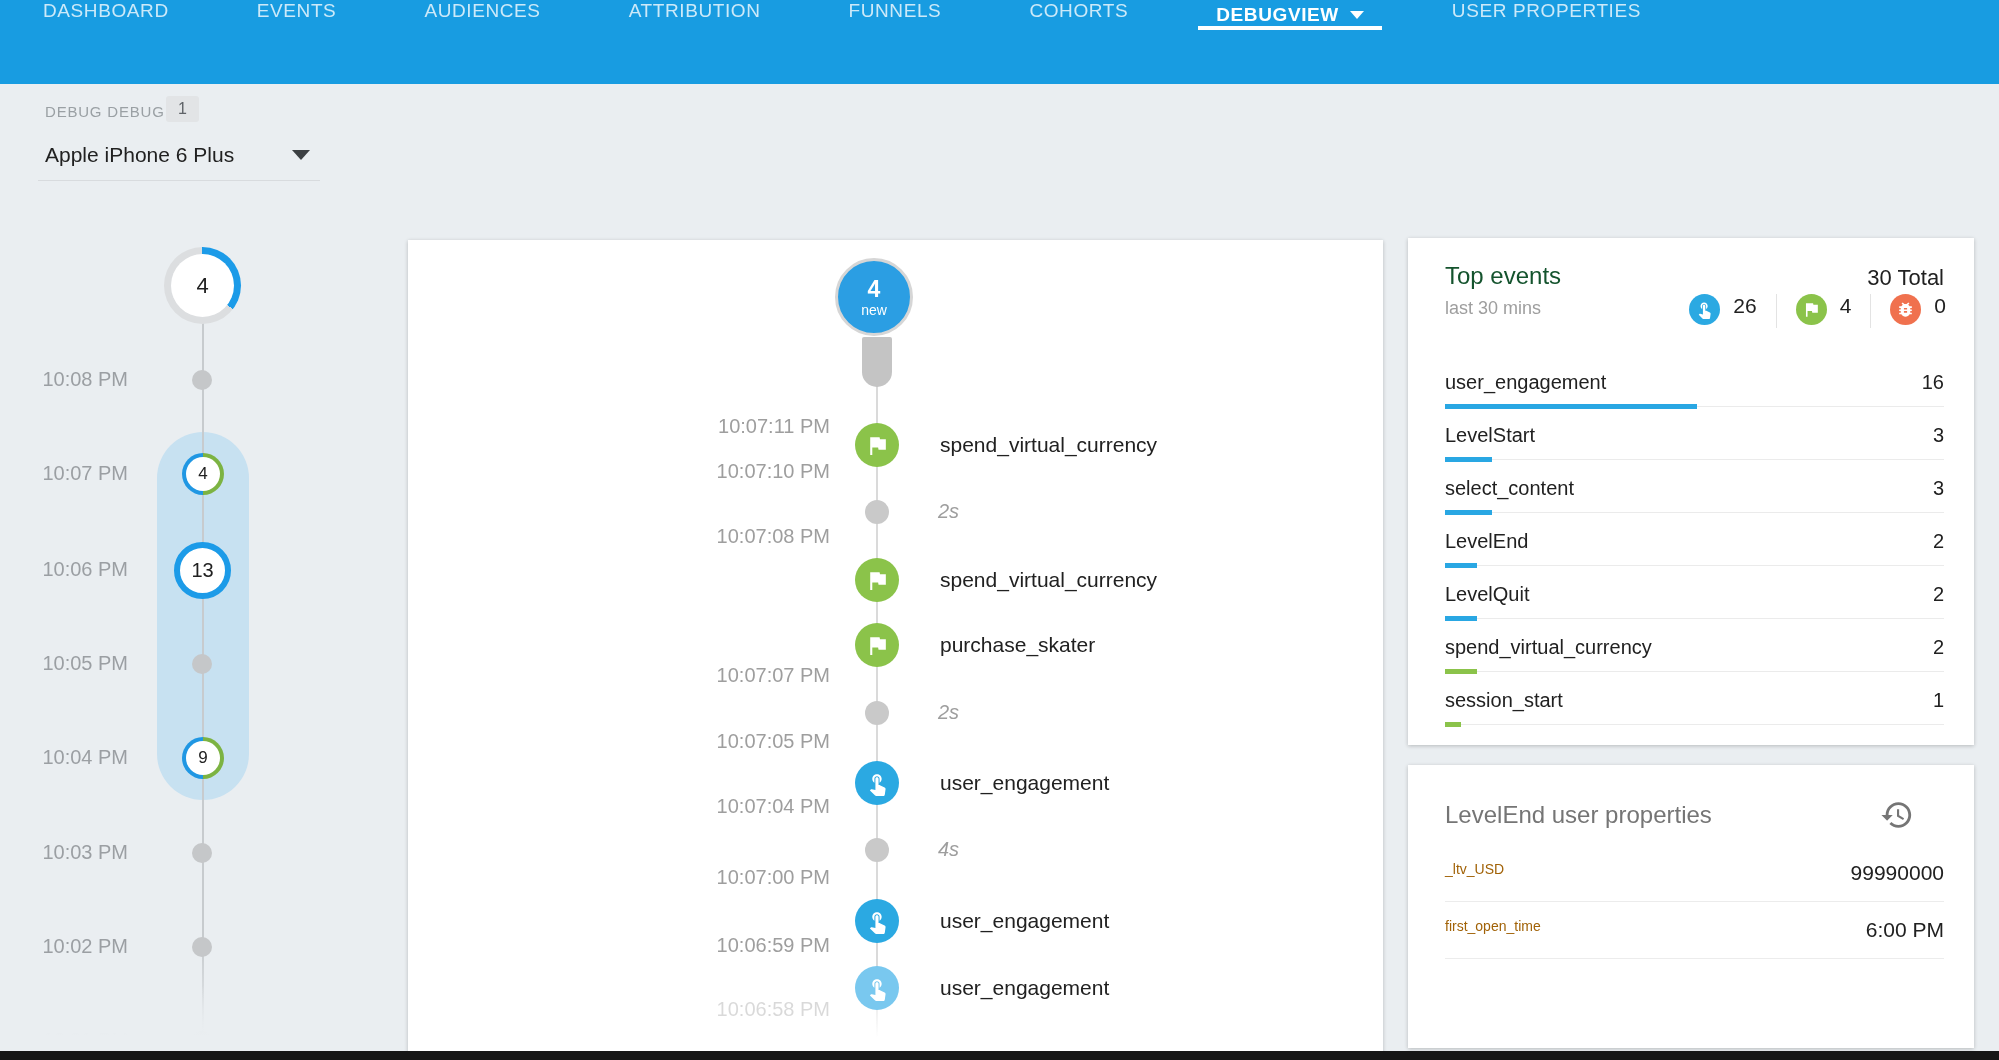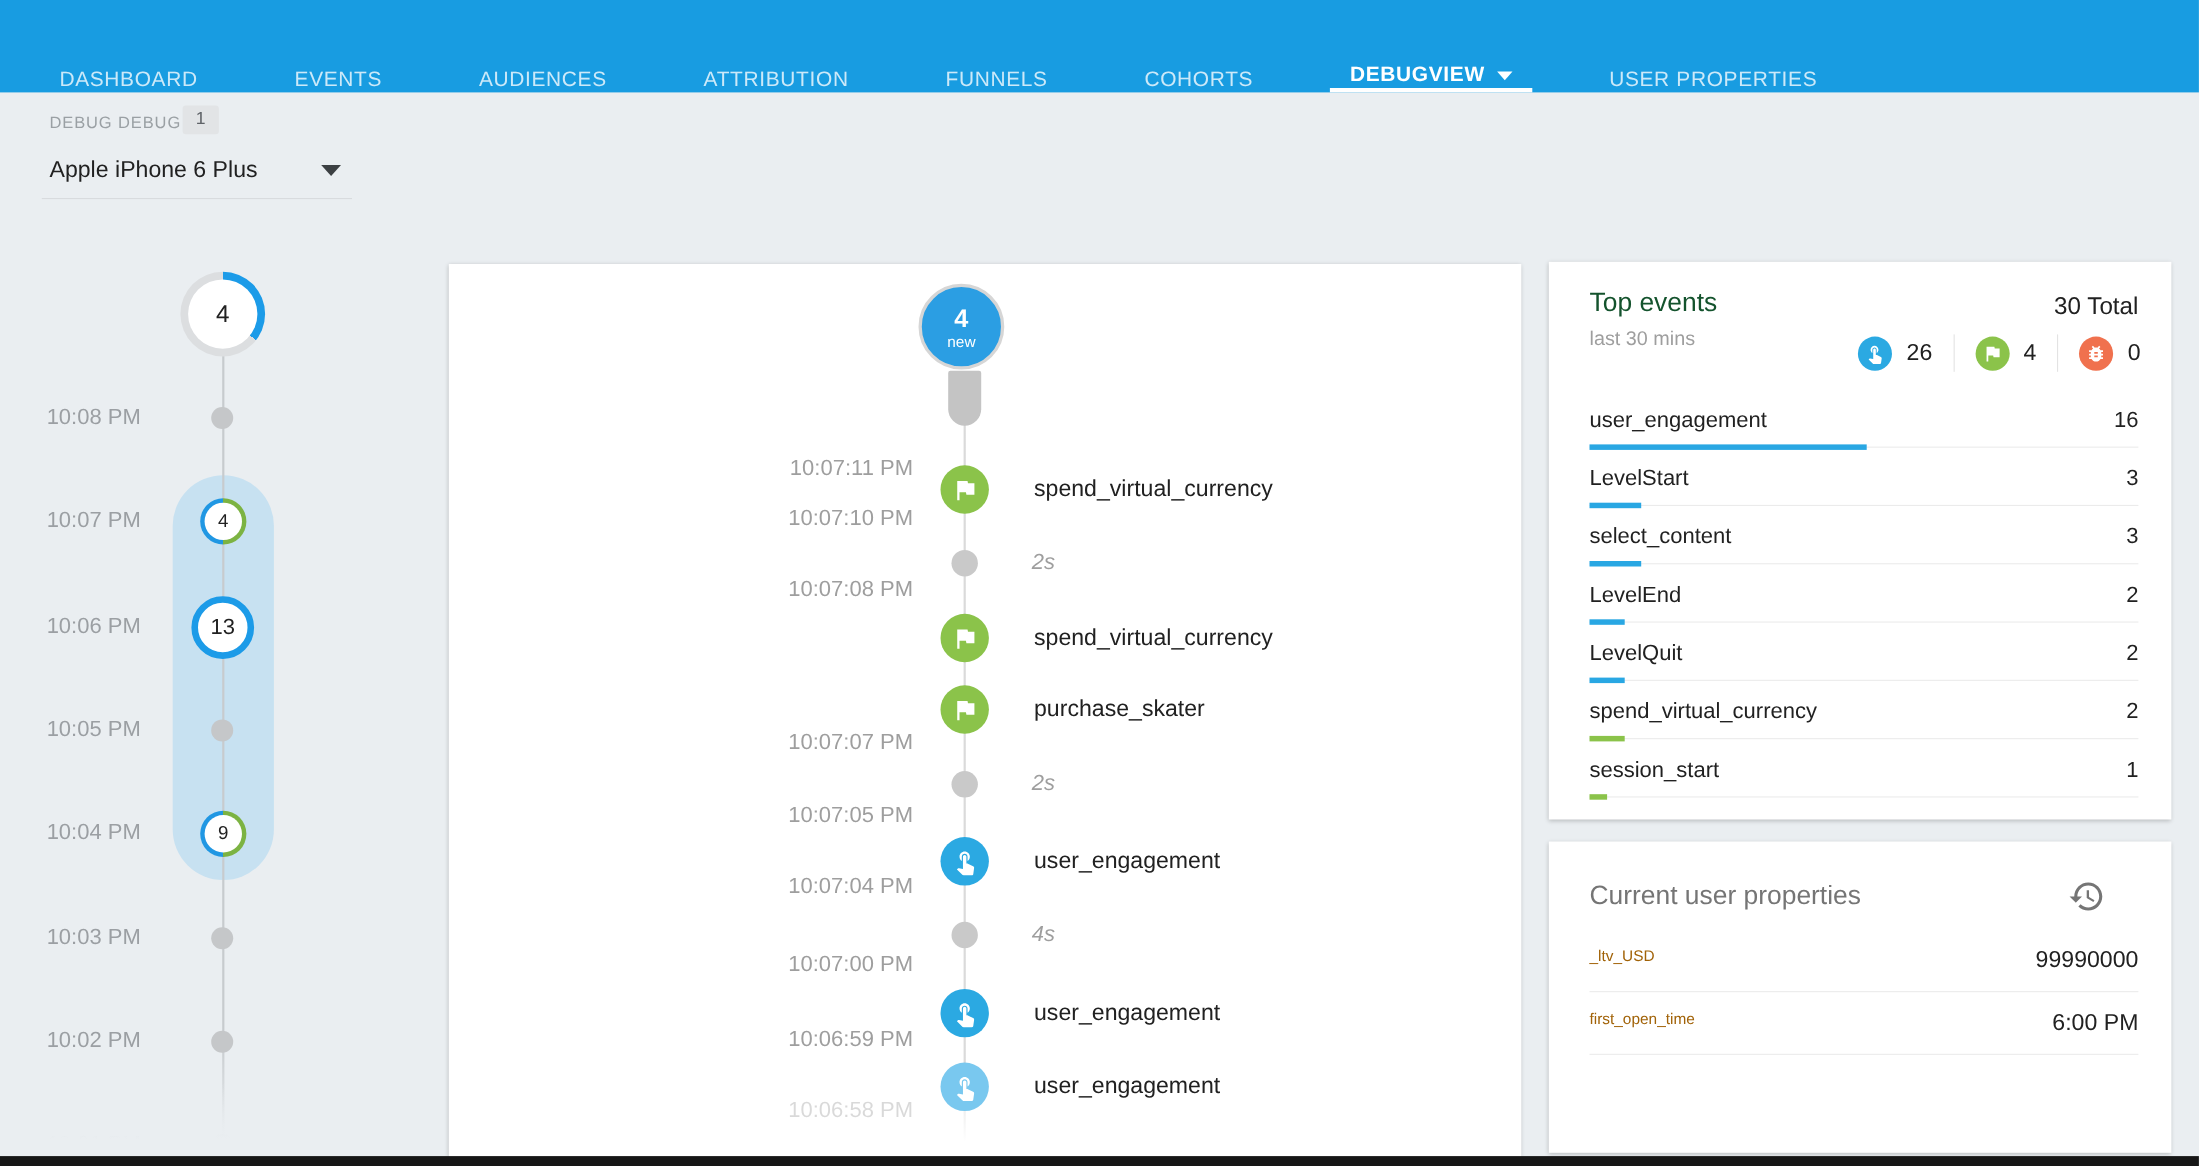--- a/index.html
+++ b/index.html
@@ -1,20 +1,20 @@
 <!DOCTYPE html>
 <html><head>
 <meta charset="utf-8">
 <style>
   * { margin:0; padding:0; box-sizing:border-box; }
   body { background:#EAEEF1; font-family:"Liberation Sans", sans-serif; }
   .app { position:relative; width:1999px; height:1060px; background:#EAEEF1; overflow:hidden; }
 
   
-  .nav { position:absolute; top:0; left:0; right:0; height:84px; background:#189CE1; display:flex; align-items:flex-end; padding-left:36px; z-index:5; }
+  .nav { position:absolute; top:0; left:0; right:0; height:84px; background:#189CE1; display:flex; align-items:flex-start; padding-left:25px; z-index:5; }
   .nav-item { display:flex; align-items:center; gap:11px; padding:0 18px; margin-right:52px; color:rgba(255,255,255,0.78); font-size:19px; letter-spacing:0.6px; cursor:pointer; white-space:nowrap; }
   .nav-item.active { color:#fff; font-weight:bold; border-bottom:4px solid #fff; padding-top:4px; }
   .caret-down { width:0; height:0; border-left:7px solid transparent; border-right:7px solid transparent; border-top:8px solid #fff; }
   .help-btn { position:absolute; right:26px; top:22px; width:41px; height:41px; border-radius:50%; background:#8FD2F3; color:#1798DF; font-size:26px; font-weight:bold; display:flex; align-items:center; justify-content:center; cursor:pointer; }
 
   
   .dd-label { position:absolute; left:45px; top:103px; font-size:15px; color:#9AA0A4; letter-spacing:0.8px; }
   .dd-badge { position:absolute; left:166px; top:96px; background:#E2E4E6; color:#5F6368; font-size:16px; padding:4px 12px; border-radius:3px; }
   .device-select { position:absolute; left:38px; top:130px; width:282px; height:51px; border-bottom:1px solid #D8DBDE; display:flex; align-items:center; justify-content:space-between; padding:0 10px 0 7px; cursor:pointer; }
   .device-name { font-size:21px; color:#212121; }
@@ -58,21 +58,21 @@
   .ic-touch-light { background:#79C8EF; }
   .ev-icon svg { width:25px; height:25px; fill:#fff; }
   .gap-dot { position:absolute; left:457px; width:24px; height:24px; border-radius:50%; background:#C9C9C9; }
   .ev-name { position:absolute; left:532px; font-size:21px; color:#212121; cursor:pointer; }
   .gap-label { position:absolute; left:530px; font-size:20px; font-style:italic; color:#9E9E9E; }
 
   
   .tc-title { position:absolute; left:37px; top:24px; font-size:24px; color:#14532d; }
   .tc-sub { position:absolute; left:37px; top:60px; font-size:18px; color:#9E9E9E; }
   .tc-total { position:absolute; right:30px; top:27px; font-size:22px; color:#212121; }
-  .type-counts { position:absolute; right:28px; top:66px; display:flex; align-items:center; }
+  .type-counts { position:absolute; right:28px; top:56px; display:flex; align-items:flex-start; }
   .type-circle { width:31px; height:31px; border-radius:50%; display:flex; align-items:center; justify-content:center; }
   .type-circle svg { width:19px; height:19px; fill:#fff; }
   .type-num { font-size:21px; color:#212121; margin-left:13px; }
   .type-div { width:1px; height:34px; background:#E3E3E3; margin:0 19px; }
   .te-rows { position:absolute; left:37px; right:30px; top:124px; }
   .te-row { position:relative; height:53px; cursor:pointer; }
   .te-name { position:absolute; left:0; top:9px; font-size:20px; color:#212121; }
   .te-count { position:absolute; right:0; top:9px; font-size:20px; color:#212121; }
   .te-underline { position:absolute; left:0; right:0; bottom:8px; height:1px; background:#EBEBEB; }
   .te-bar { position:absolute; left:0; bottom:6px; height:5px; }
@@ -291,21 +291,21 @@
       <div class="te-row">
         <span class="te-name">session_start</span>
         <span class="te-count">1</span>
         <span class="te-underline"></span>
         <span class="te-bar" style="background: rgb(139, 195, 74); width: 15.75px;"></span>
       </div>
     </div>
   </div>
 
   <div class="card props-card">
-    <div class="pc-title">Current user properties</div>
+    <div class="pc-title">LevelEnd user properties</div>
     <div class="restore-btn">
       <svg viewBox="0 0 24 24">
           <path d="M13 3c-4.97 0-9 4.03-9 9H1l3.89 3.89.07.14L9 12H6c0-3.87 3.13-7 7-7s7 3.13 7 7-3.13 7-7 7c-1.93 0-3.68-.79-4.94-2.06l-1.42 1.42C8.27 19.99 10.51 21 13 21c4.97 0 9-4.03 9-9s-4.03-9-9-9zm-1 5v5l4.28 2.54.72-1.21-3.5-2.08V8H12z"></path>
         </svg>
     </div>
     <div class="pc-rows">
       <div class="pc-row">
         <span class="pc-name">_ltv_USD</span>
         <span class="pc-value">99990000</span>
       </div>

